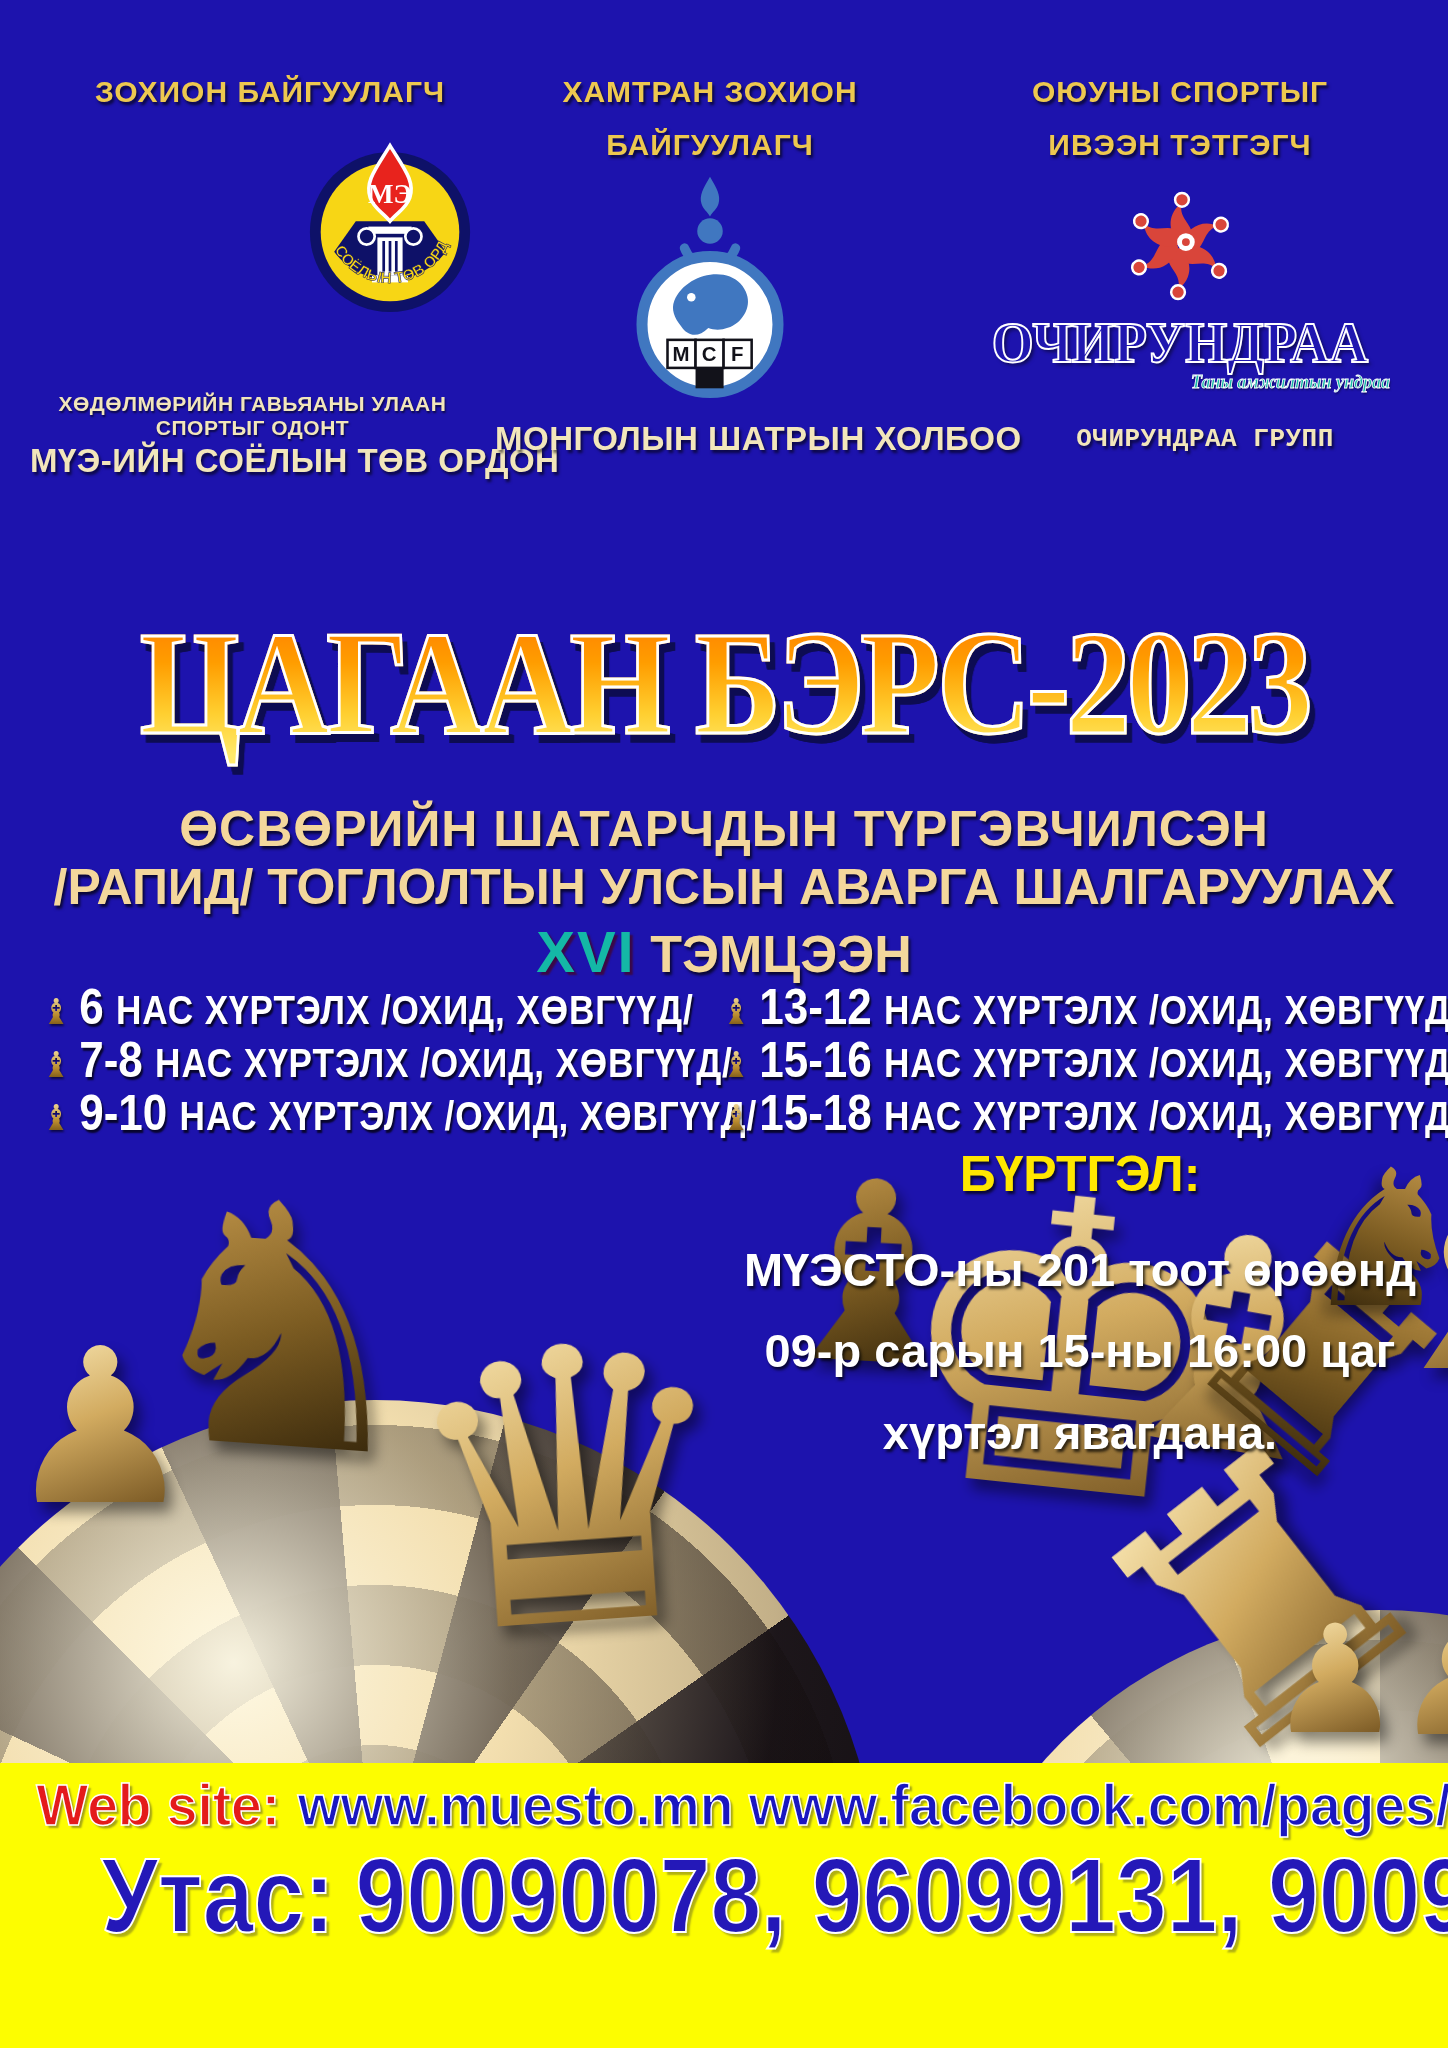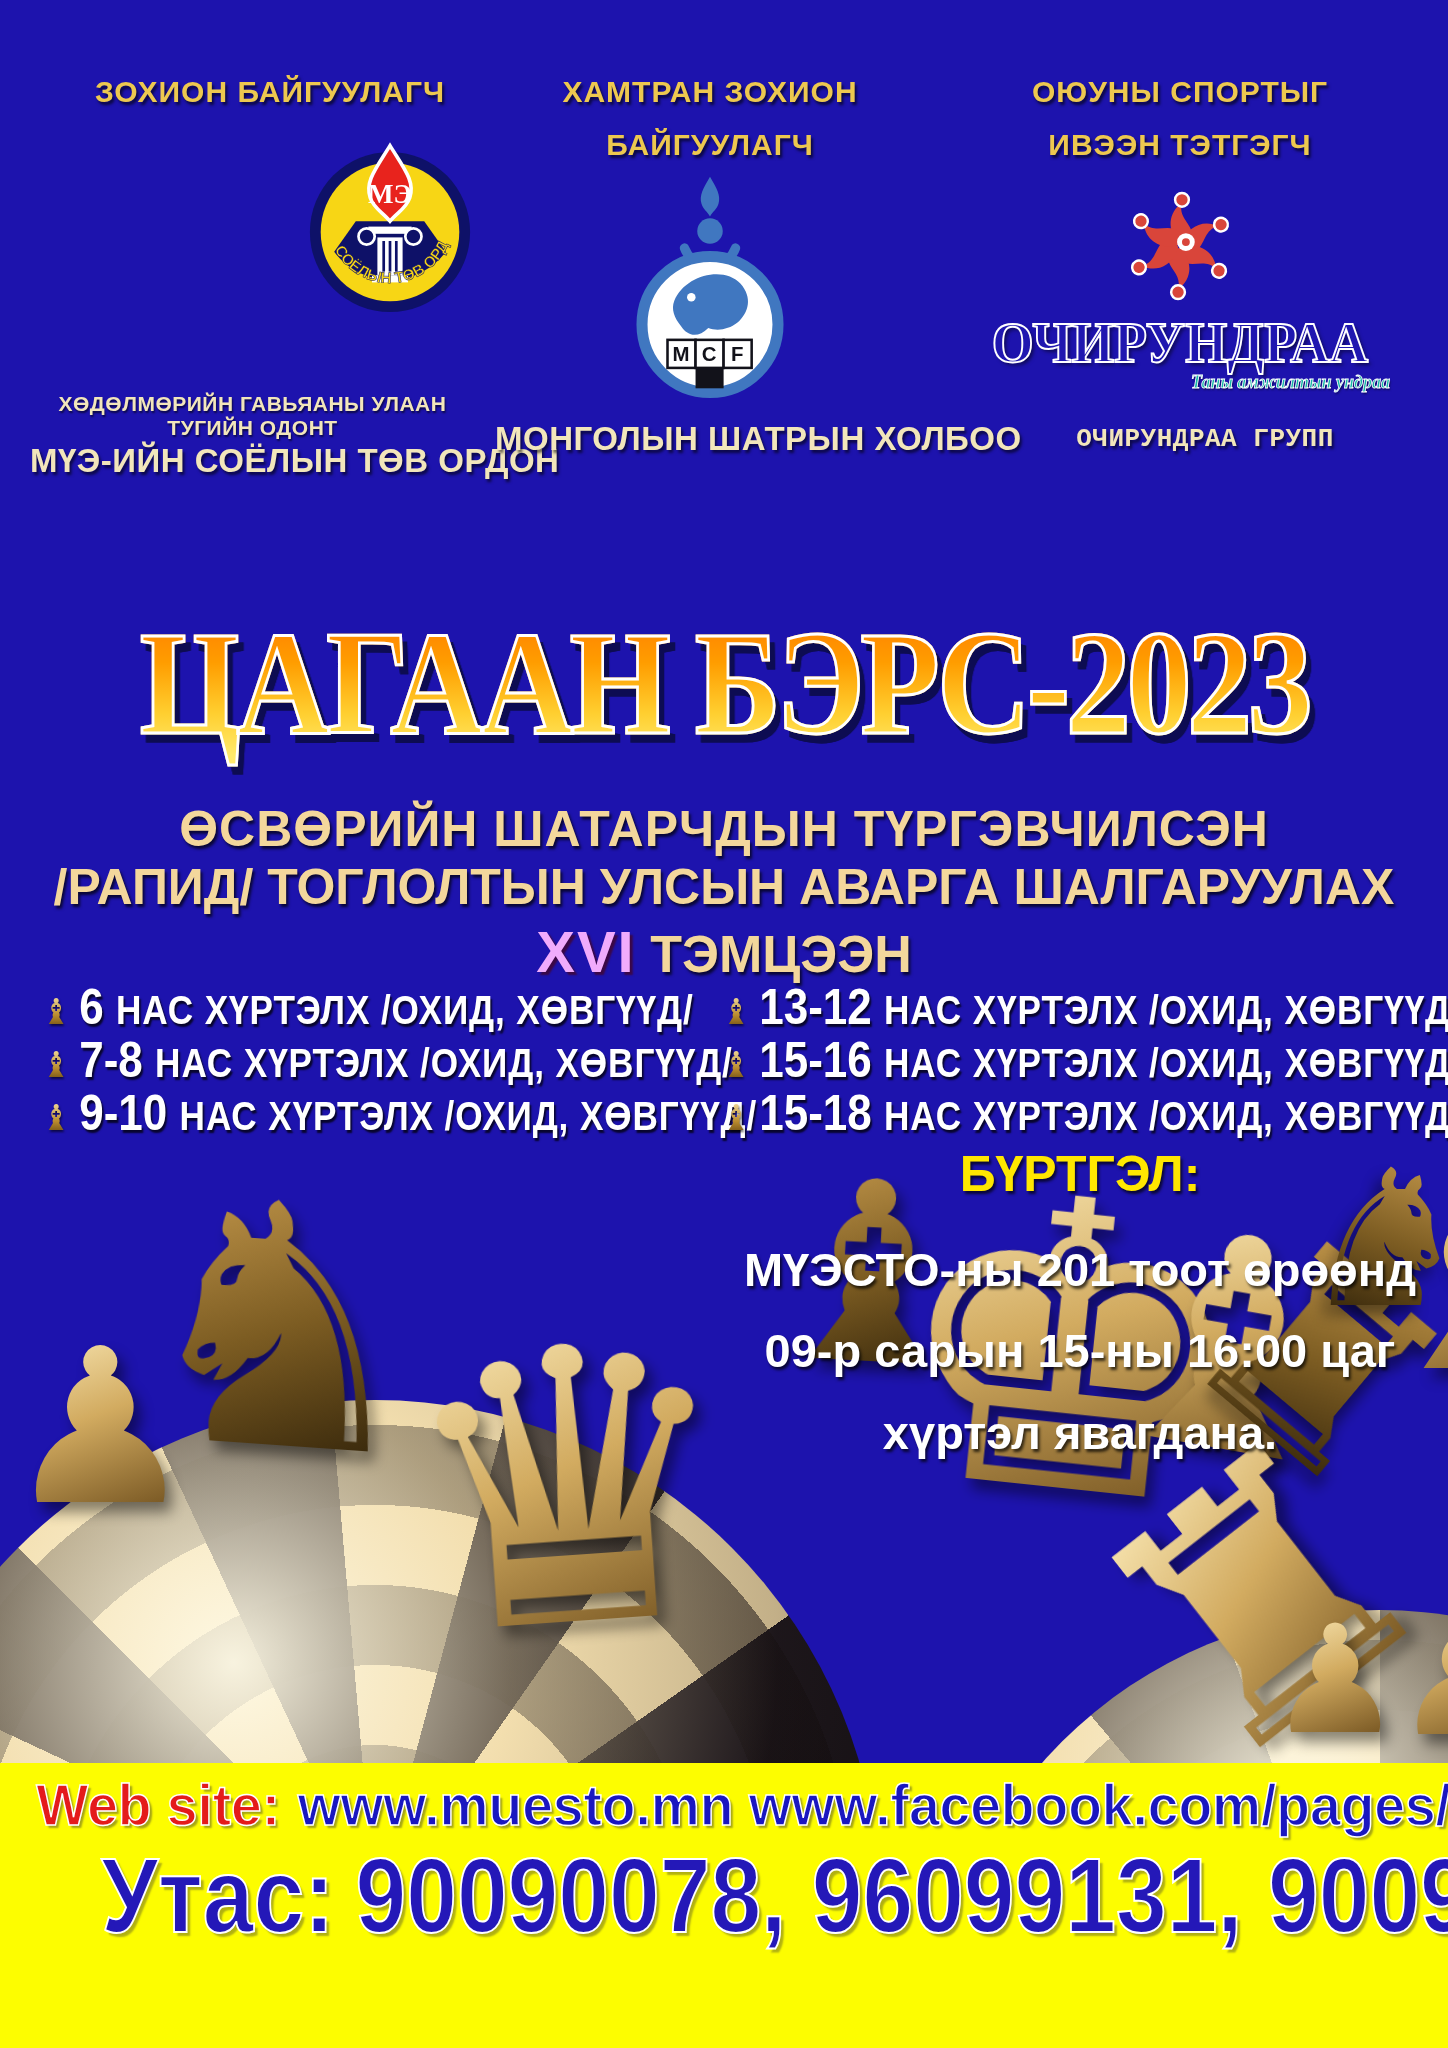--- a/index.html
+++ b/index.html
@@ -38,21 +38,21 @@
     -webkit-background-clip:text; background-clip:text; color:transparent;
     -webkit-text-stroke:3px #ffffff;
     filter:drop-shadow(6px 8px 0 #0d0c52);
   }
   
   .subtitle { position:absolute; left:0; width:1448px; text-align:center; white-space:nowrap;
     color:#f3d79c; font-weight:bold; text-shadow:2px 3px 3px rgba(0,0,0,.7); }
   .sub1 { top:800px; font-size:50px; letter-spacing:1px; }
   .sub2 { top:858px; font-size:50px; letter-spacing:0; }
   .sub3 { top:918px; font-size:52px; }
-  .sub3 .roman { color:#f0abfc; font-size:58px; letter-spacing:2px; text-shadow:3px 3px 2px rgba(80,0,0,.6); }
+  .sub3 .roman { color:#14b8a6; font-size:58px; letter-spacing:2px; text-shadow:3px 3px 2px rgba(80,0,0,.6); }
   
   .cat-row { position:absolute; display:flex; align-items:baseline; white-space:nowrap;
     transform:scaleX(.88); transform-origin:left; }
   .cat-icon { font-family:"DejaVu Sans", sans-serif; font-size:36px; margin-right:10px;
     background:linear-gradient(180deg,#f4dfa2 10%,#b98a2c 60%,#5e4210 95%);
     -webkit-background-clip:text; background-clip:text; color:transparent;
     filter:drop-shadow(1px 2px 1px rgba(0,0,0,.6)); }
   .cat-num { color:#fff; font-weight:bold; font-size:50px; margin-right:14px; text-shadow:2px 3px 2px rgba(0,0,0,.75); }
   .cat-text { color:#fff; font-weight:bold; font-size:40px; letter-spacing:1px; text-shadow:2px 3px 2px rgba(0,0,0,.75); }
   
@@ -183,21 +183,21 @@
         </g>
         <circle cx="66" cy="56" r="9" fill="#ffffff"></circle>
         <circle cx="66" cy="56" r="4" fill="#d9453a"></circle>
       </svg>
     </div>
     <div class="wordmark" style="margin-top:4px;">ОЧИРУНДРАА</div>
     <div class="tagline" style="text-align:right; padding-right:20px; margin-top:-4px;">Таны амжилтын ундраа</div>
   </div>
 
   <div style="position:absolute; left:30px; top:392px; width:445px; text-align:center;">
-    <div class="caption-sm">ХӨДӨЛМӨРИЙН ГАВЬЯАНЫ УЛААН ТУГИЙН ОДОНТ</div>
+    <div class="caption-sm">ХӨДӨЛМӨРИЙН ГАВЬЯАНЫ УЛААН СПОРТЫГ ОДОНТ</div>
     <div class="caption-lg" style="margin-top:2px;">МҮЭ-ИЙН СОЁЛЫН ТӨВ ОРДОН</div>
   </div>
   <div style="position:absolute; left:495px; top:420px; width:440px; text-align:center;">
     <div class="caption-lg">МОНГОЛЫН ШАТРЫН ХОЛБОО</div>
   </div>
   <div style="position:absolute; left:985px; top:424px; width:440px; text-align:center;">
     <div class="caption-lg" style="font-size:26px;font-family:Liberation Mono, monospace;">ОЧИРУНДРАА ГРУПП</div>
   </div>
 
   <div class="main-title">ЦАГААН БЭРС-2023</div>

